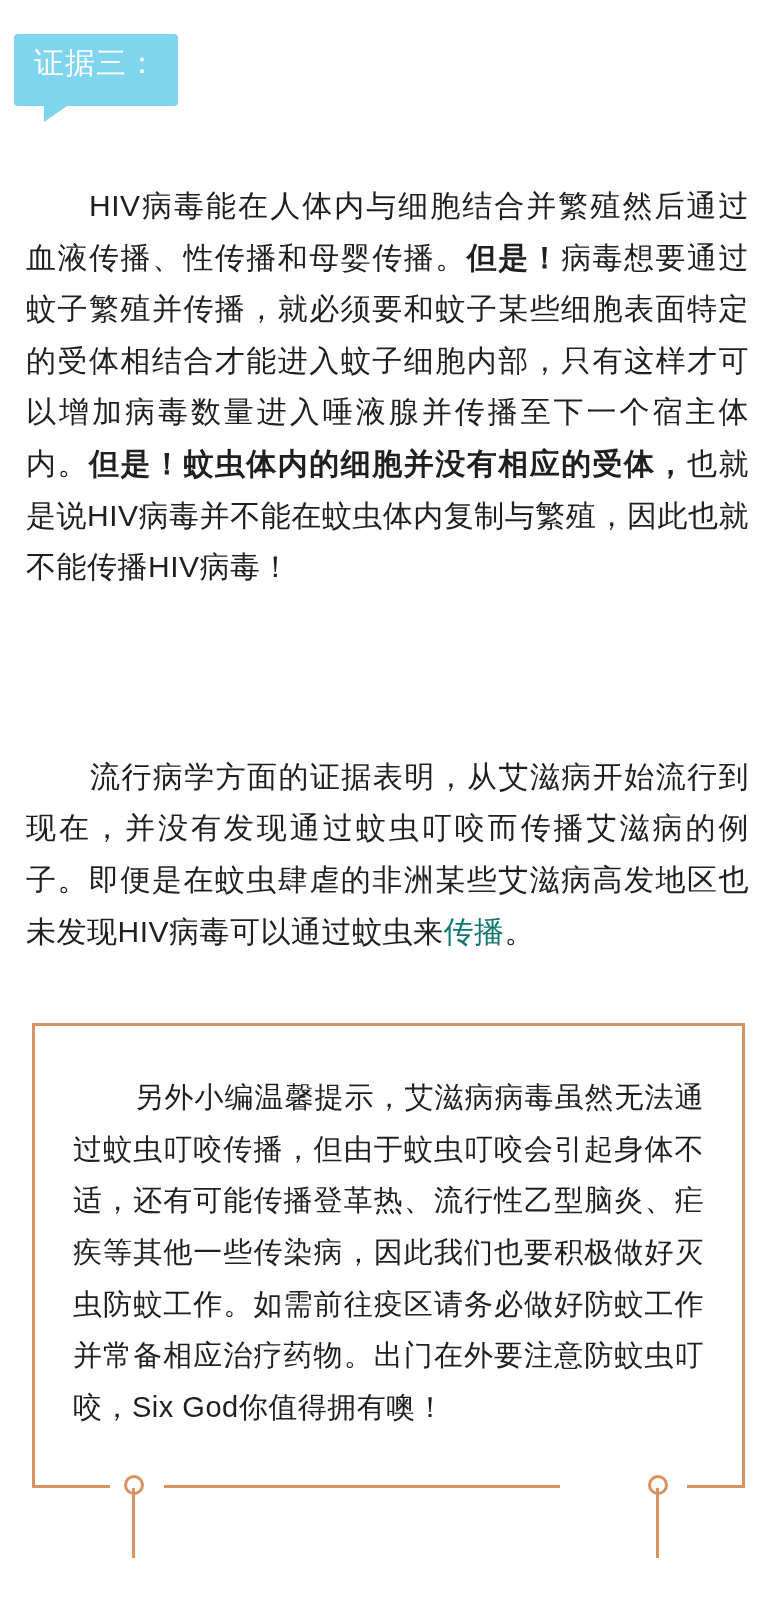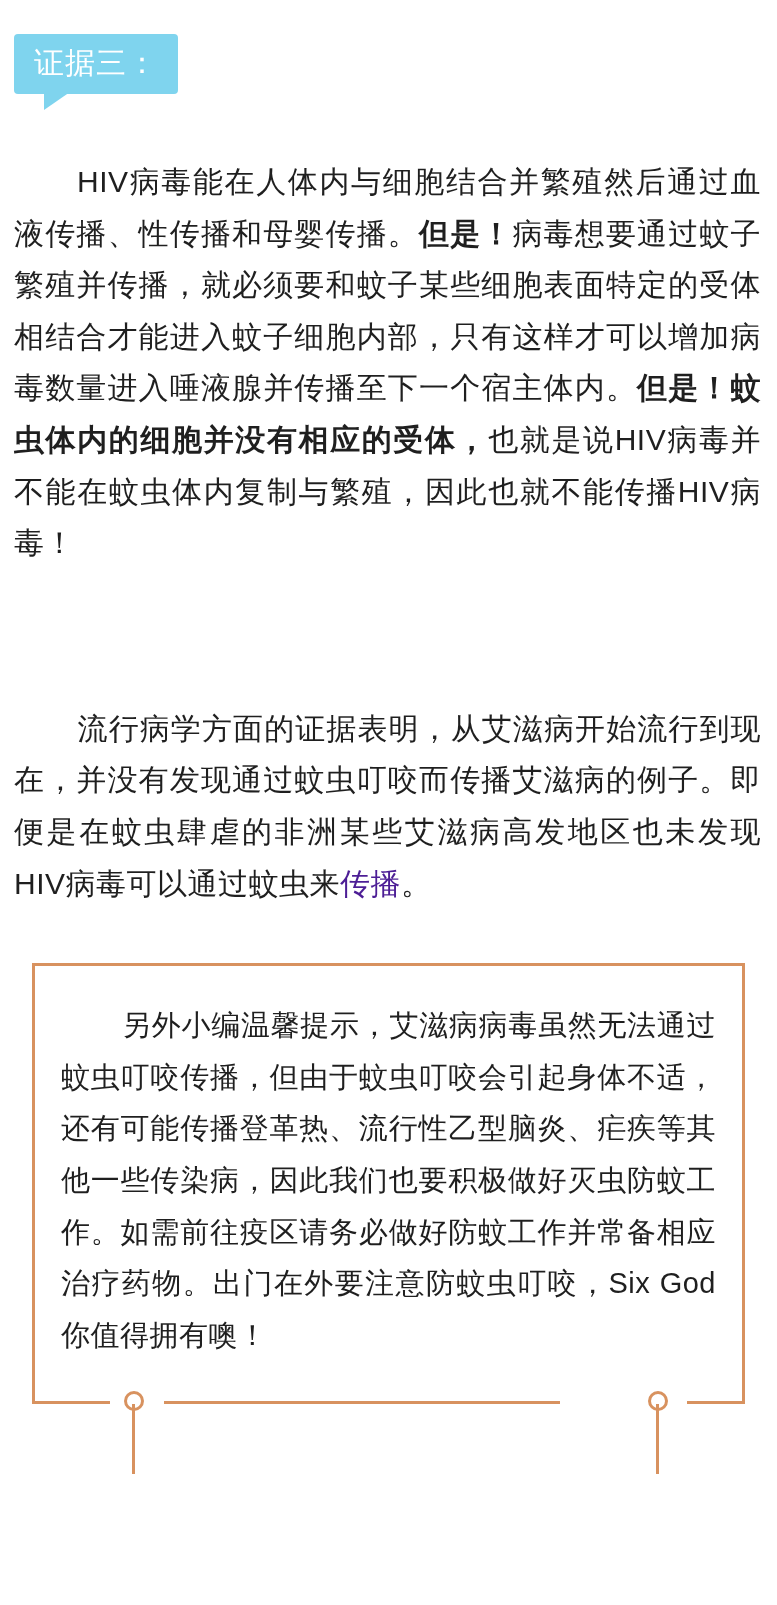--- a/index.html
+++ b/index.html
@@ -26,50 +26,50 @@
     position: relative;
     display: block;
     margin: 0 0 0 14px;
   }
   .label-bubble {
     display: inline-block;
     background: #7fd4ee;
     color: #ffffff;
     font-size: 30px;
     line-height: 1;
-    padding: 14px 20px 16px 20px;
+    padding: 14px 20px 28px 20px;
     border-radius: 4px;
     letter-spacing: 1px;
     font-weight: 400;
   }
   .label-tail {
     position: absolute;
     left: 30px;
     bottom: -16px;
     width: 0;
     height: 0;
     border-left: 0 solid transparent;
     border-right: 26px solid transparent;
     border-top: 18px solid #7fd4ee;
   }
 
   
   .para {
     font-size: 30px;
     line-height: 1.72;
     color: #1f1f1f;
-    margin: 0;
+    margin: 12px;
     padding: 0 16px 0 14px;
     text-align: justify;
     text-justify: inter-ideograph;
     letter-spacing: 0.5px;
   }
   .para .indent { display: inline-block; width: 2.1em; }
   .para b, .para .bold { font-weight: 700; }
-  .para .pink { color: #4c1d95; }
+  .para .pink { color: #0f766e; }
 
   .gap-1 { height: 62px; }
   .gap-2 { height: 72px; }
   .gap-3 { height: 34px; }
   .gap-4 { height: 54px; }
 
   
   .tipbox {
     position: relative;
     margin: 0 32px 0 32px;

